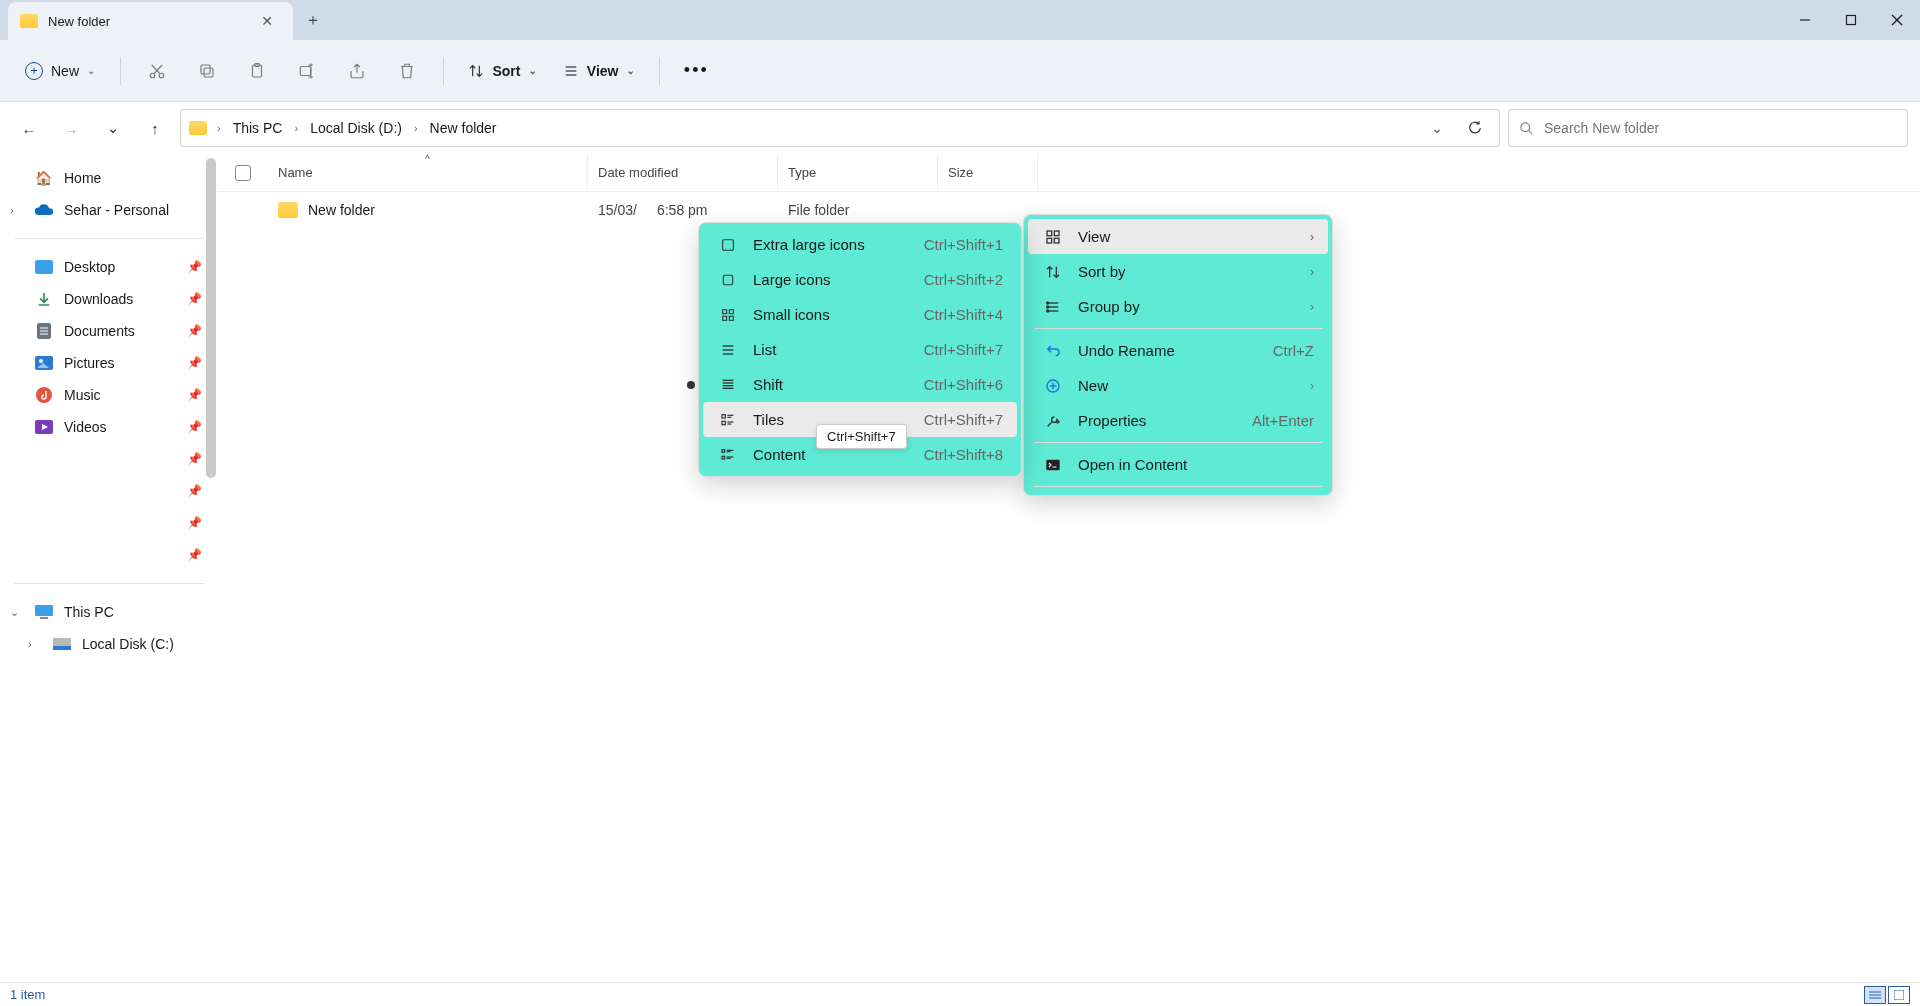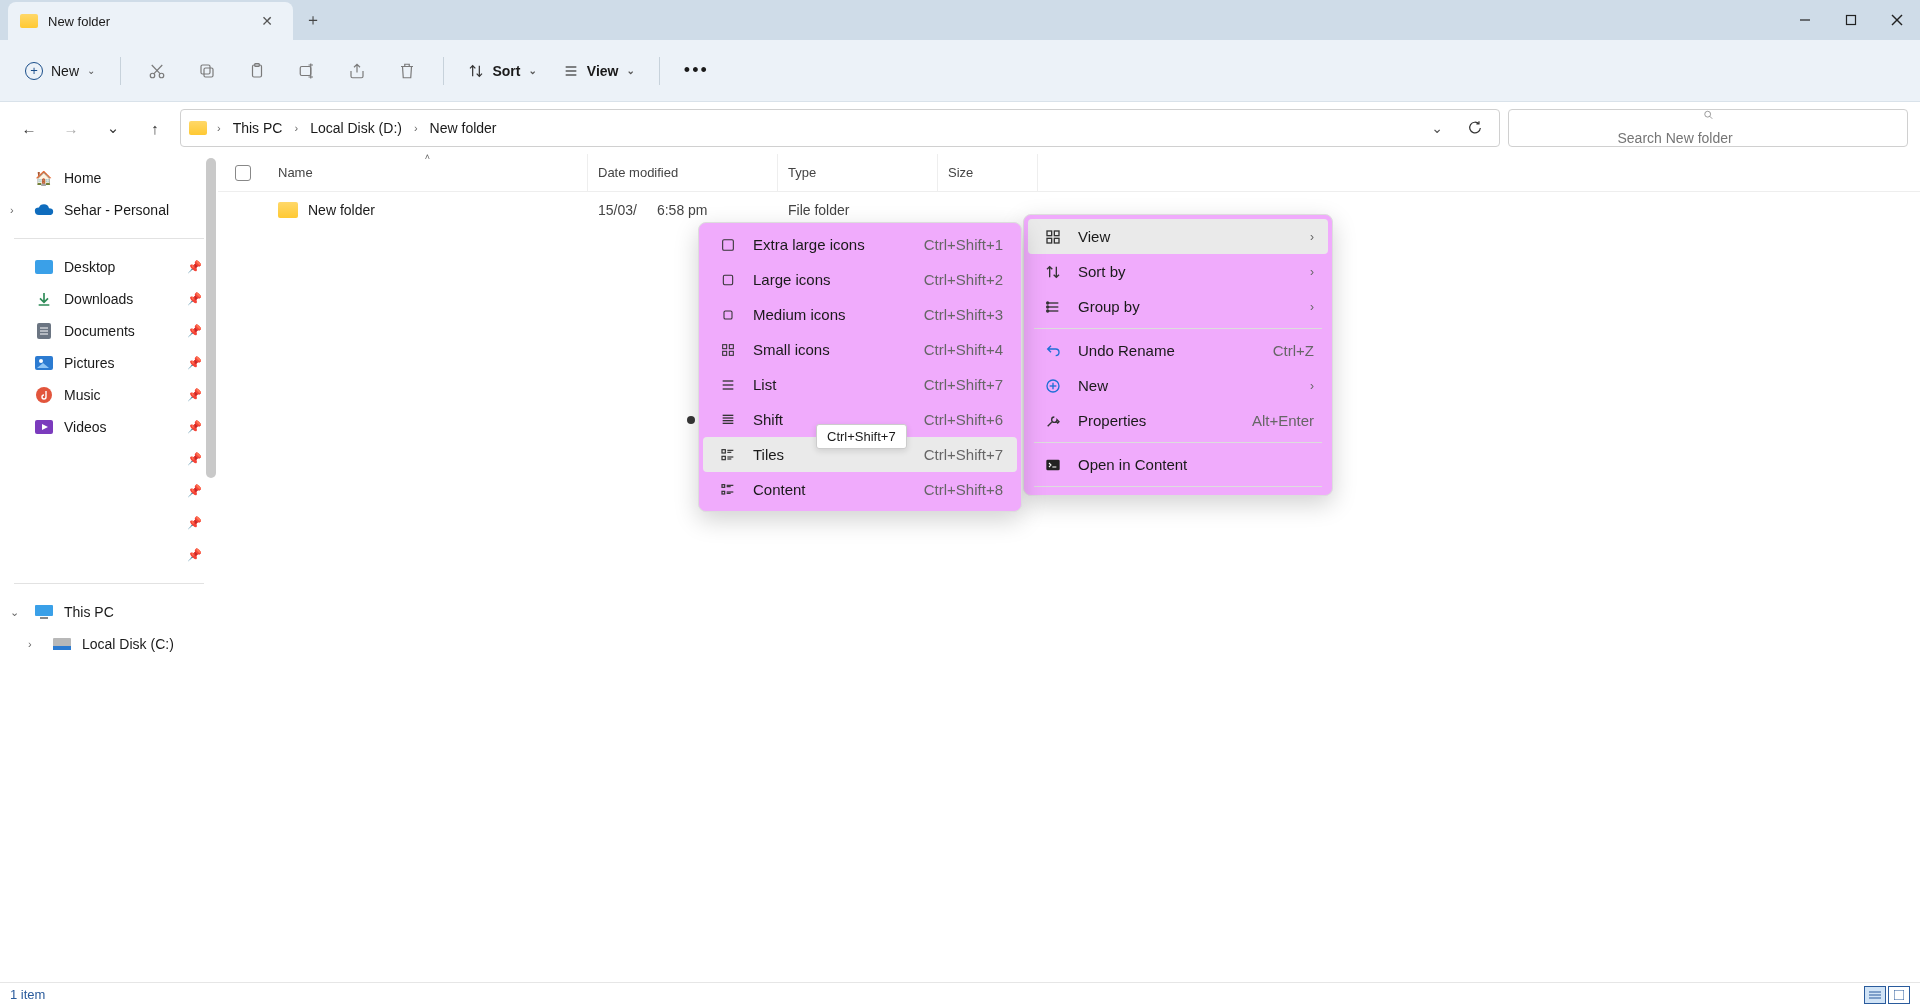--- a/index.html
+++ b/index.html
@@ -31,21 +31,21 @@
 
 .addr-row { height: 52px; display: flex; align-items: center; padding: 8px 12px; gap: 8px; background: #fff; }
 .navbtn { width: 34px; height: 34px; display: flex; align-items: center; justify-content: center; color: #333; cursor: pointer; border-radius: 4px; font-size: 15px; }
 .navbtn.dis { color: #aaa; }
 .addrbox { flex: 1; height: 38px; border: 1px solid #d0d0d0; border-radius: 4px; display: flex; align-items: center; padding: 0 8px; gap: 6px; }
 .addrbox .folder-ico { width: 18px; height: 14px; background: linear-gradient(#ffd869, #ffc933); border-radius: 2px; margin-right: 4px; }
 .crumb { padding: 4px 6px; cursor: pointer; font-size: 14px; color: #1a1a1a; }
 .crumb-sep { color: #666; font-size: 11px; }
 .addr-spacer { flex: 1; }
 .addr-btn { width: 32px; height: 32px; display: flex; align-items: center; justify-content: center; cursor: pointer; color: #555; }
-.searchbox { width: 400px; height: 38px; border: 1px solid #d0d0d0; border-radius: 4px; display: flex; align-items: center; padding: 0 10px; gap: 10px; color: #777; flex-direction: column; }
+.searchbox { width: 400px; height: 38px; border: 1px solid #d0d0d0; border-radius: 4px; display: flex; align-items: center; padding: 0 10px; gap: 10px; color: #777; }
 .searchbox input { border: none; outline: none; flex: 1; font-size: 14px; background: transparent; }
 
 
 .main { display: flex; height: calc(1006px - 40px - 62px - 52px - 24px); background: #fff; }
 .sidebar { width: 218px; border-right: none; padding: 8px 4px; position: relative; }
 .sb-scroll { position: absolute; right: 2px; top: 4px; width: 10px; height: 320px; background: #c9c9c9; border-radius: 5px; }
 .sb-item { display: flex; align-items: center; gap: 10px; padding: 7px 10px 7px 30px; cursor: pointer; font-size: 14px; border-radius: 4px; position: relative; }
 .sb-item .ico { width: 20px; height: 18px; display: flex; align-items: center; justify-content: center; }
 .sb-item .pin { position: absolute; right: 12px; color: #8a8a8a; font-size: 12px; }
 .sb-item .expand { position: absolute; left: 6px; color: #666; font-size: 11px; }
@@ -65,21 +65,21 @@
 
 .row { display: flex; height: 36px; align-items: center; font-size: 14px; }
 .row .chk { width: 50px; }
 .row .cell-name { width: 320px; display: flex; align-items: center; gap: 10px; padding-left: 10px; }
 .row .folder-ico { width: 20px; height: 16px; background: linear-gradient(#ffd869, #ffc933); border-radius: 2px; }
 .row .cell-date { width: 190px; padding: 0 10px; color: #444; display: flex; gap: 20px; }
 .row .cell-type { width: 160px; padding: 0 10px; color: #444; }
 .row .cell-size { width: 100px; padding: 0 10px; }
 
 
-.ctx { position: absolute; background: #f0abfc; border: 1px solid #ddd; border-radius: 8px; box-shadow: 0 8px 24px rgba(0,0,0,0.18); padding: 4px; z-index: 90; }
+.ctx { position: absolute; background: #5eead4; border: 1px solid #ddd; border-radius: 8px; box-shadow: 0 8px 24px rgba(0,0,0,0.18); padding: 4px; z-index: 90; }
 .ctx-item { display: flex; align-items: center; gap: 14px; padding: 9px 14px; border-radius: 4px; cursor: pointer; font-size: 15px; min-width: 280px; }
 .ctx-item:hover, .ctx-item.hover { background: #eaeaea; }
 .ctx-item .ico { width: 22px; display: flex; justify-content: center; color: #333; }
 .ctx-item .lbl { flex: 1; }
 .ctx-item .short { color: #666; font-size: 15px; }
 .ctx-item .arrow { color: #666; font-size: 12px; }
 .ctx-sep { height: 1px; background: #ddd; margin: 4px 6px; }
 .ctx-radio { width: 8px; height: 8px; background: #333; border-radius: 50%; position: absolute; left: -16px; }
 .ctx-sub-item { position: relative; }
 .tooltip { position: absolute; background: #fff; border: 1px solid #ccc; padding: 4px 10px; font-size: 13px; border-radius: 3px; box-shadow: 0 2px 6px rgba(0,0,0,0.12); z-index: 200; }
@@ -461,29 +461,20 @@
               <svg width="16" height="16" viewBox="0 0 24 24" fill="none" stroke="#333" stroke-width="1.6">
                 <rect x="5" y="5" width="14" height="14" rx="2"></rect>
               </svg>
             </span>
             <span class="lbl">Large icons</span>
             <span class="short">Ctrl+Shift+2</span>
           </div>
           <div class="ctx-item ctx-sub-item">
             <span class="ico">
               <svg width="16" height="16" viewBox="0 0 24 24" fill="none" stroke="#333" stroke-width="1.6">
-                <rect x="6" y="6" width="12" height="12" rx="2"></rect>
-              </svg>
-            </span>
-            <span class="lbl">Medium icons</span>
-            <span class="short">Ctrl+Shift+3</span>
-          </div>
-          <div class="ctx-item ctx-sub-item">
-            <span class="ico">
-              <svg width="16" height="16" viewBox="0 0 24 24" fill="none" stroke="#333" stroke-width="1.6">
                 <rect x="4" y="4" width="6" height="6"></rect>
                 <rect x="14" y="4" width="6" height="6"></rect>
                 <rect x="4" y="14" width="6" height="6"></rect>
                 <rect x="14" y="14" width="6" height="6"></rect>
               </svg>
             </span>
             <span class="lbl">Small icons</span>
             <span class="short">Ctrl+Shift+4</span>
           </div>
           <div class="ctx-item ctx-sub-item">

